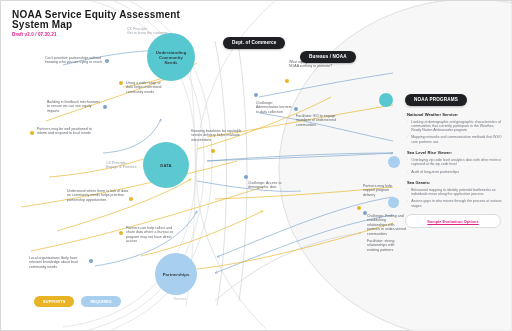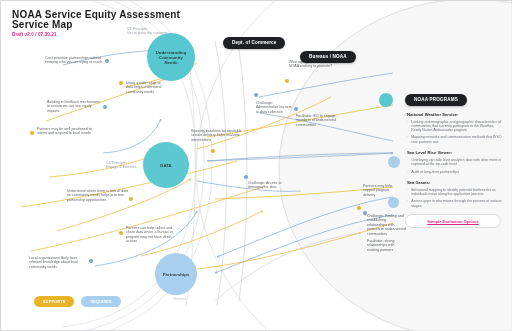--- a/index.html
+++ b/index.html
@@ -190,21 +190,21 @@
       <path d="M206,136 C260,128 320,116 392,104"></path>
       <path d="M214,198 C270,196 330,192 392,186"></path>
       <path d="M196,268 C250,262 320,244 392,222"></path>
       <path d="M30,250 C100,236 180,212 262,186"></path>
       <path d="M20,206 C90,196 170,178 236,160"></path>
     </g>
   </svg>
 
   <div class="title-block">
     <div class="title-line">NOAA Service Equity Assessment</div>
-    <div class="title-line">Service Map</div>
+    <div class="title-line">System Map</div>
     <div class="draft-line">Draft v2.0 / 07.30.21</div>
   </div>
 
   <div class="note cx" style="left:126px; top:26px; width:62px;">
     <div>CX Principle:</div>
     <div>Get to know the customer</div>
   </div>
 
   <div class="note cx" style="left:105px; top:160px; width:58px;">
     <div>CX Principle:</div>

